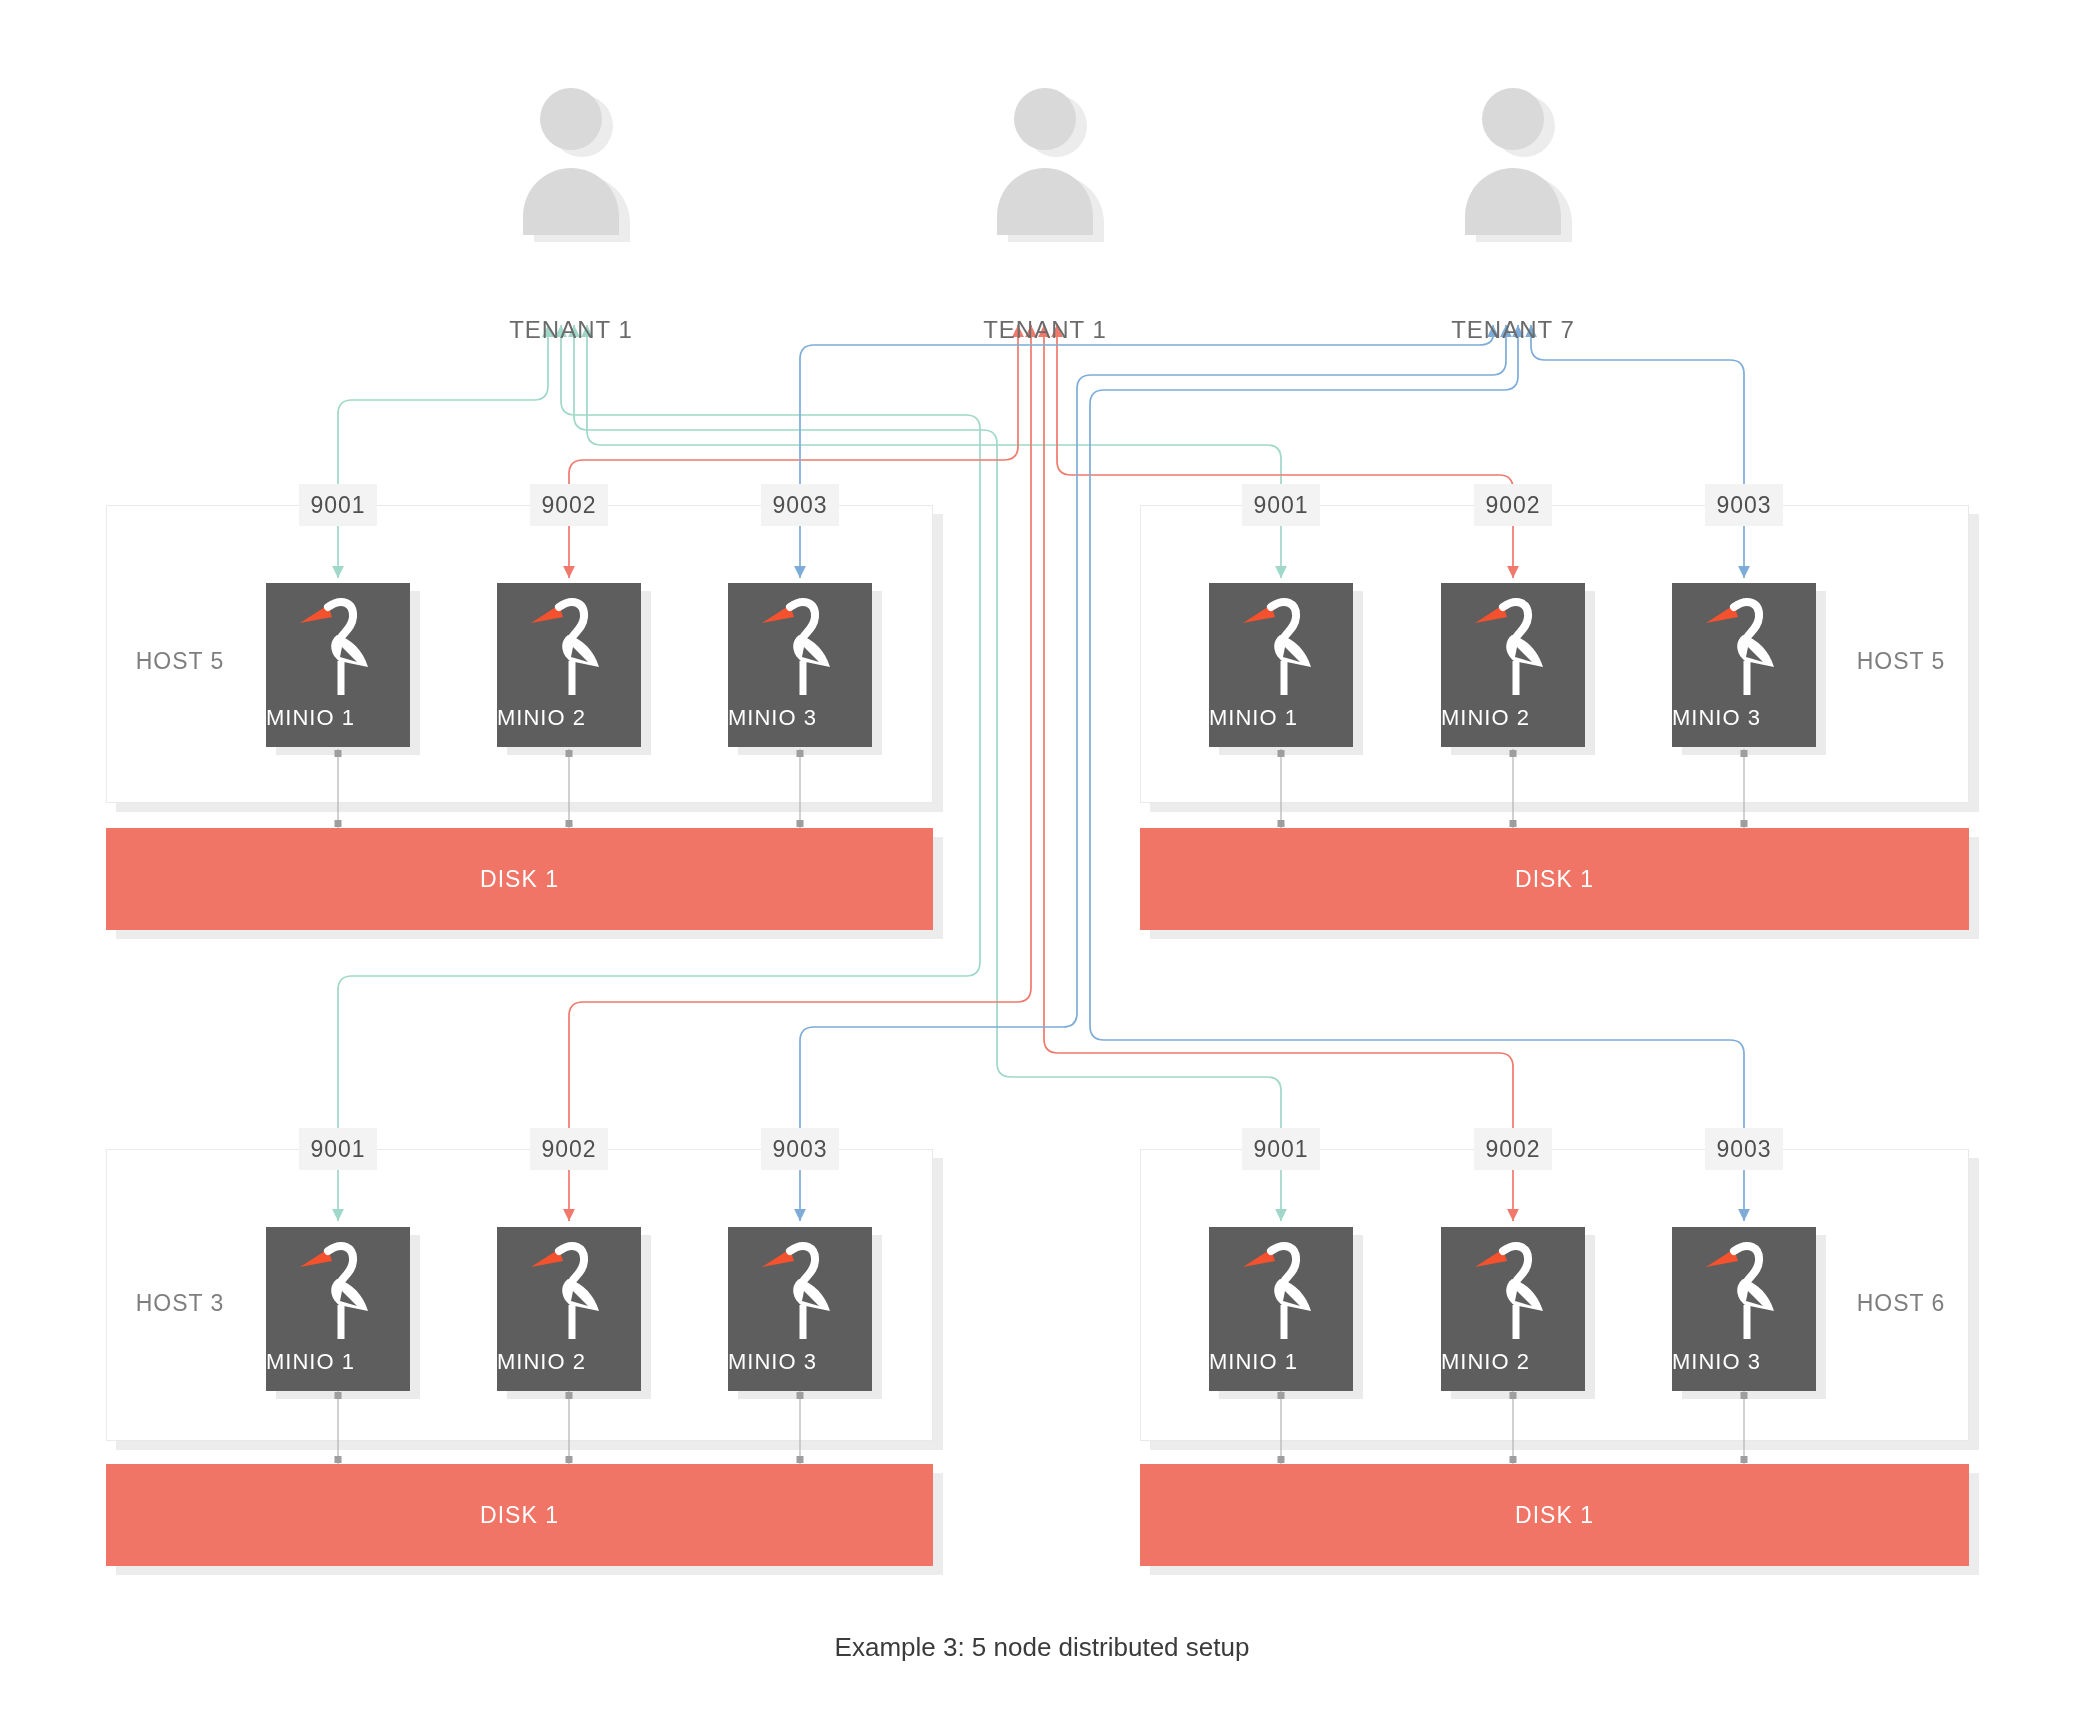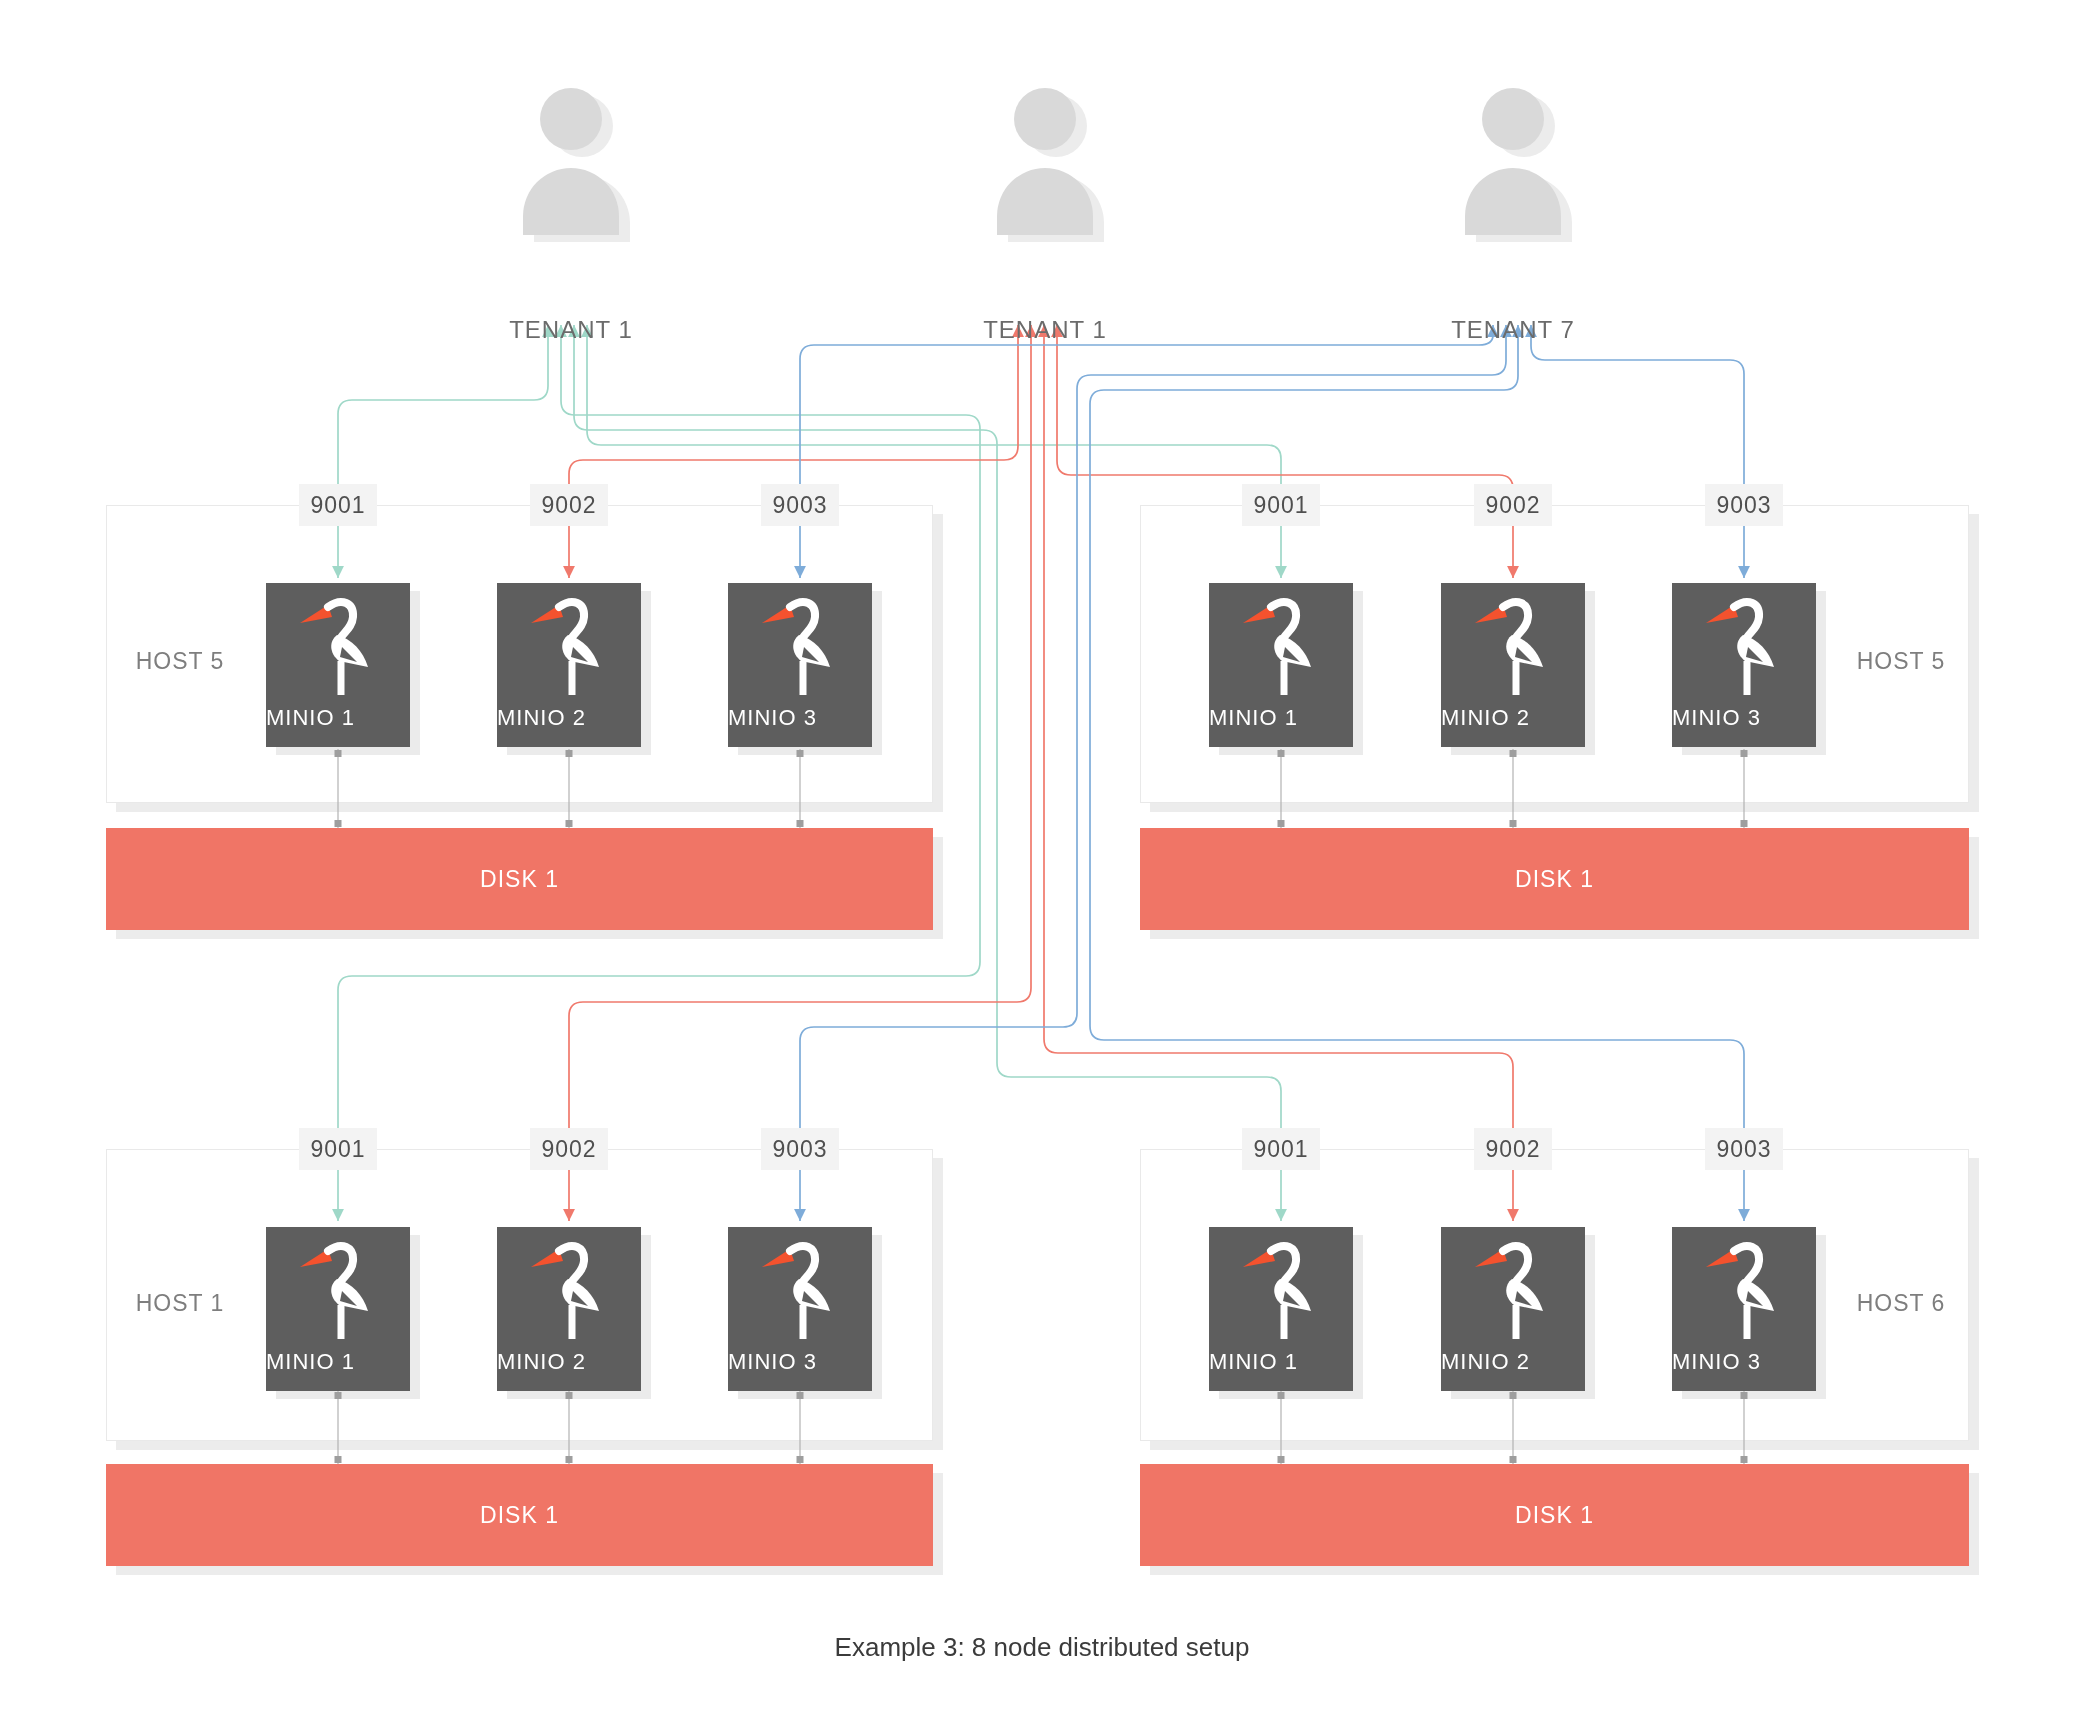--- a/index.html
+++ b/index.html
@@ -200,21 +200,21 @@
       <path d="M 54,54 L 69,69 L 52,64 Z" fill="#5e5e5e"></path>
       <path d="M 53,68 L 53,102" stroke="#fff" stroke-width="7"></path>
     </svg>
     <div class="minio-label">MINIO 3</div>
   </div>
   <div class="disk-bar" style="left:1140px;top:828px;width:829px">
     <div class="disk-label">DISK 1</div>
   </div>
 
   <div class="host-box" style="left:106px;top:1149px;width:827px;height:292px"></div>
-  <div class="host-label" style="left:100px;top:1290px">HOST 1</div>
+  <div class="host-label" style="left:100px;top:1290px">HOST 3</div>
   <div class="port-badge" style="left:299px;top:1128px">9001</div>
   <div class="port-badge" style="left:530px;top:1128px">9002</div>
   <div class="port-badge" style="left:761px;top:1128px">9003</div>
 
   <div class="minio-node" style="left:266px;top:1227px">
     <svg width="100" height="104" viewBox="0 0 100 104">
       <polygon points="12,30 40,12 44,24" fill="#f4522e"></polygon>
       <path d="M 40,14 C 54,4 66,10 65,24 C 64,36 54,40 51,48" stroke="#fff" stroke-width="8" fill="none" stroke-linecap="round"></path>
       <path d="M 49,42 C 64,46 75,58 80,74 L 51,68 C 41,60 41,48 49,42 Z" fill="#fff"></path>
       <path d="M 54,54 L 69,69 L 52,64 Z" fill="#5e5e5e"></path>
@@ -318,14 +318,14 @@
       <rect x="1277.5" y="1392" width="7" height="7" fill="#9e9e9e"></rect>
       <rect x="1277.5" y="1456" width="7" height="7" fill="#9e9e9e"></rect>
       <line x1="1513" y1="1391" x2="1513" y2="1464" stroke="#b3b3b3" stroke-width="1.2"></line>
       <rect x="1509.5" y="1392" width="7" height="7" fill="#9e9e9e"></rect>
       <rect x="1509.5" y="1456" width="7" height="7" fill="#9e9e9e"></rect>
       <line x1="1744" y1="1391" x2="1744" y2="1464" stroke="#b3b3b3" stroke-width="1.2"></line>
       <rect x="1740.5" y="1392" width="7" height="7" fill="#9e9e9e"></rect>
       <rect x="1740.5" y="1456" width="7" height="7" fill="#9e9e9e"></rect>
     </svg>
 
-  <div class="caption">Example 3: 8 node distributed setup</div>
+  <div class="caption">Example 3: 5 node distributed setup</div>
 </div>
 
 </body></html>

